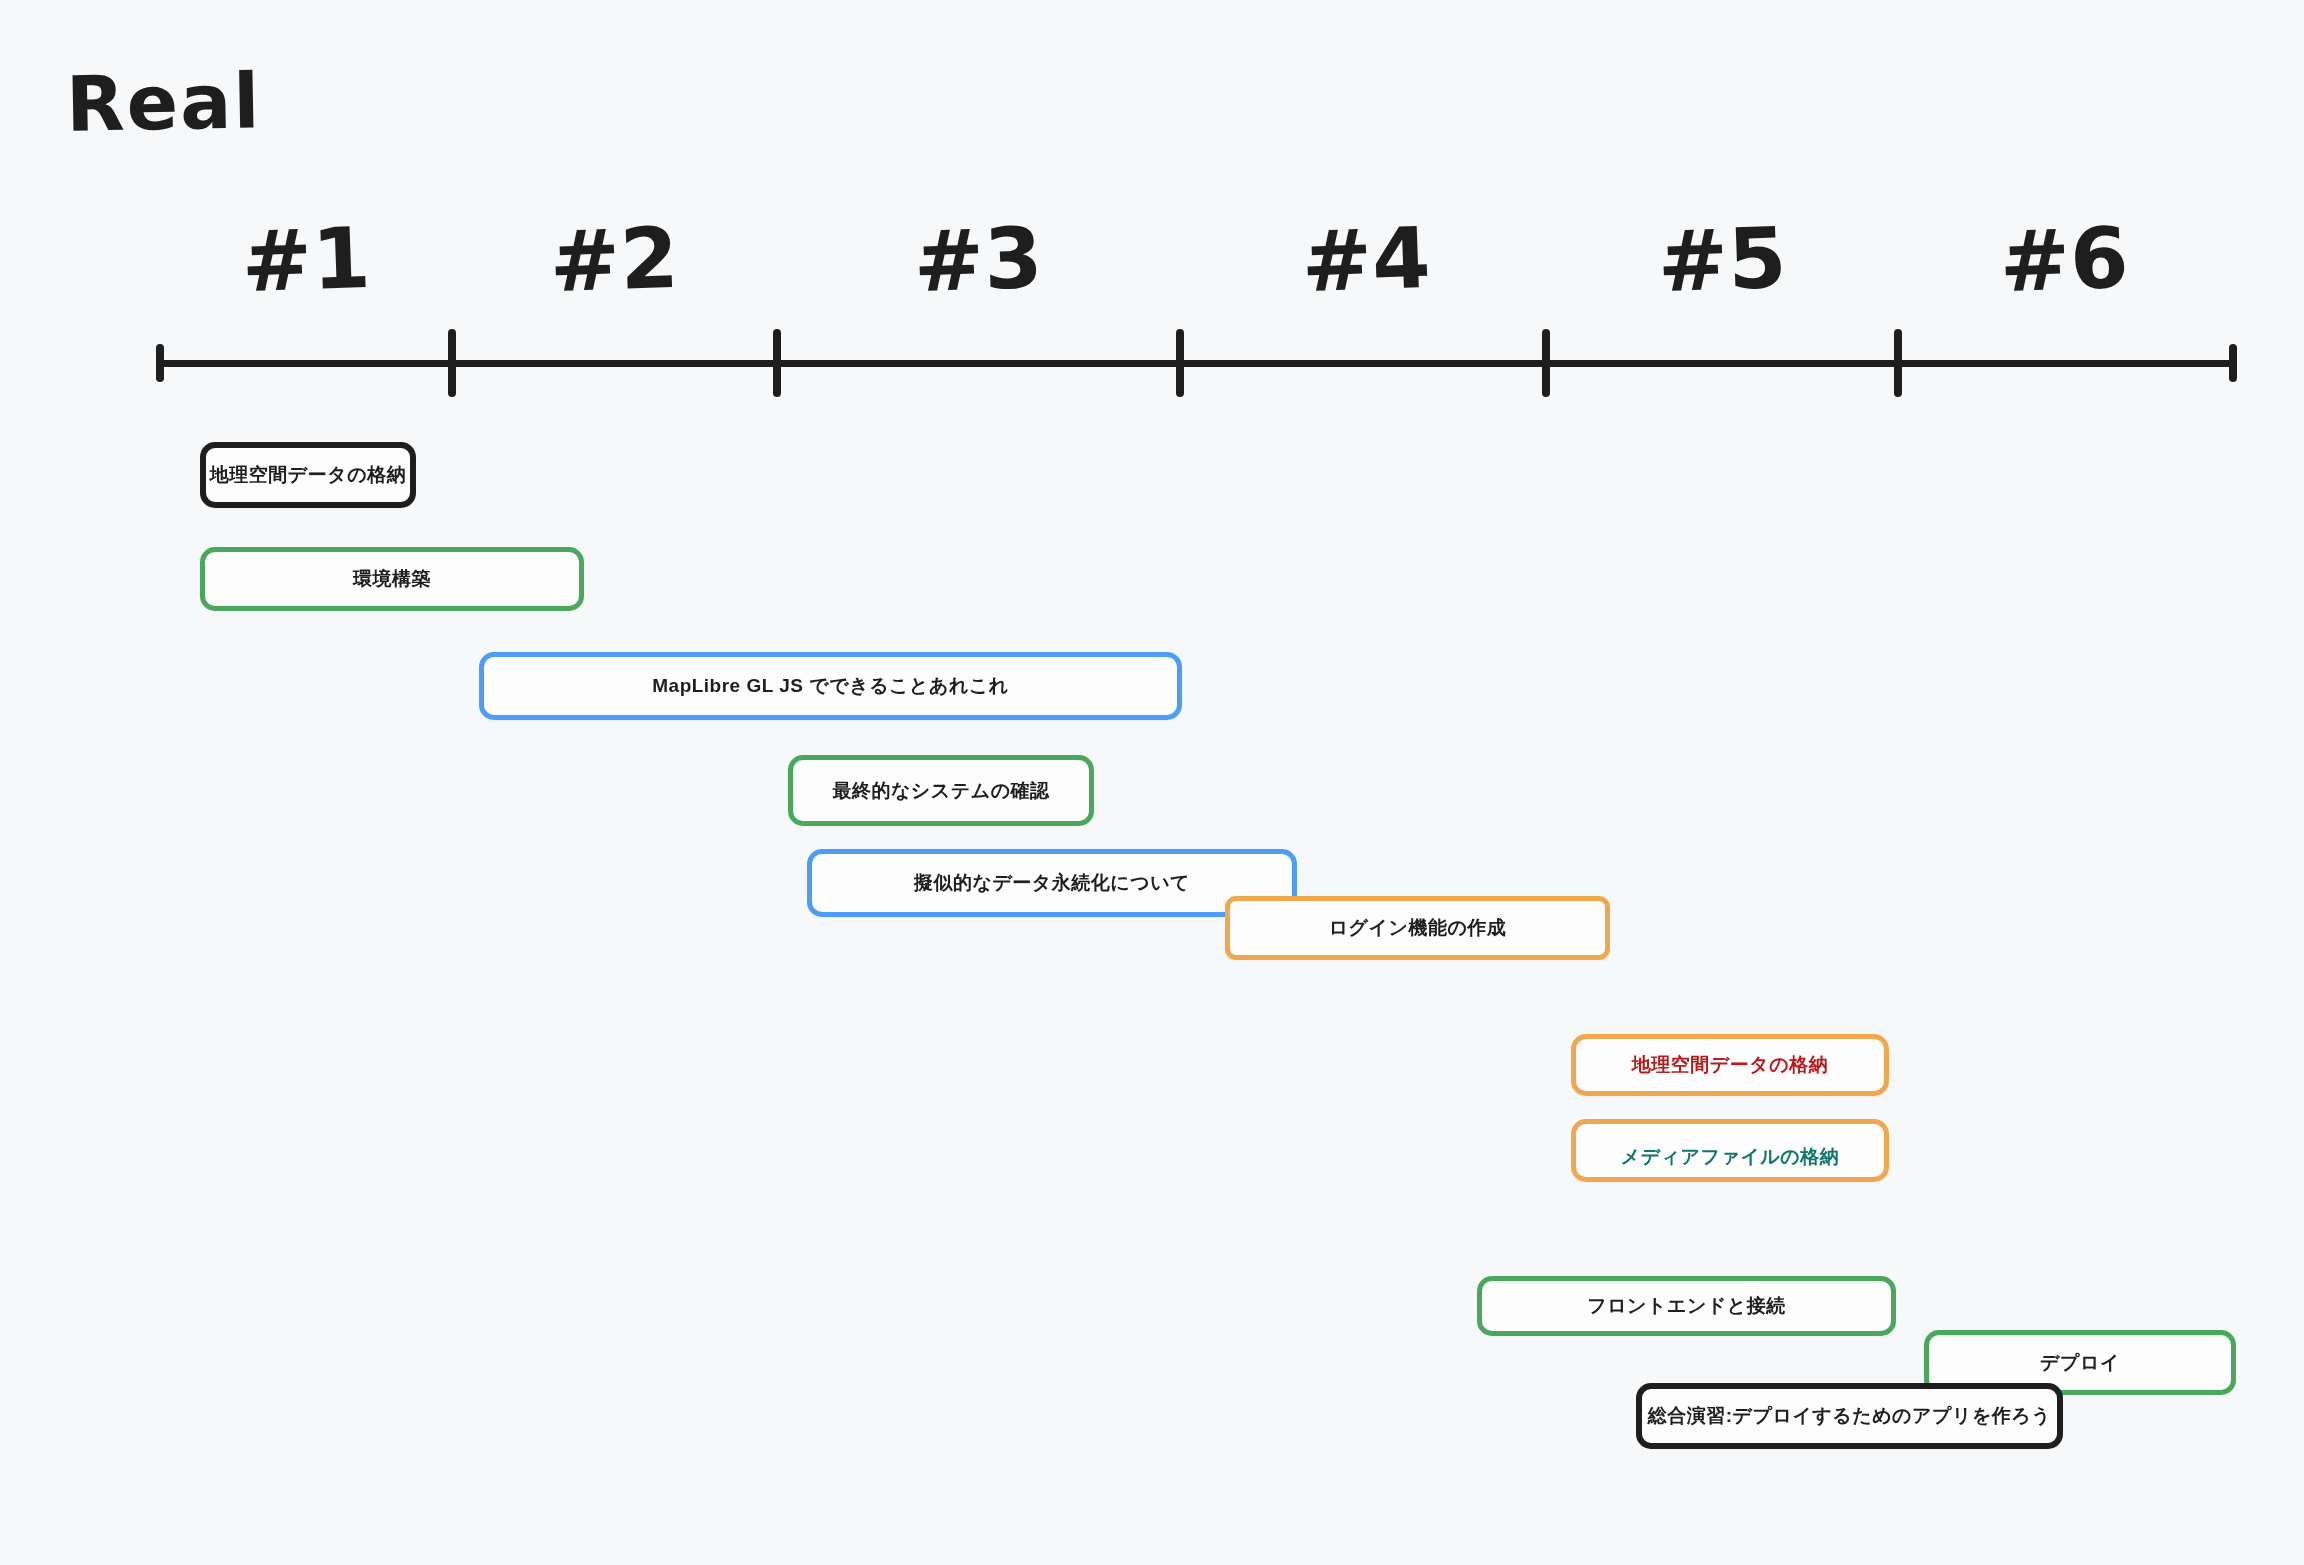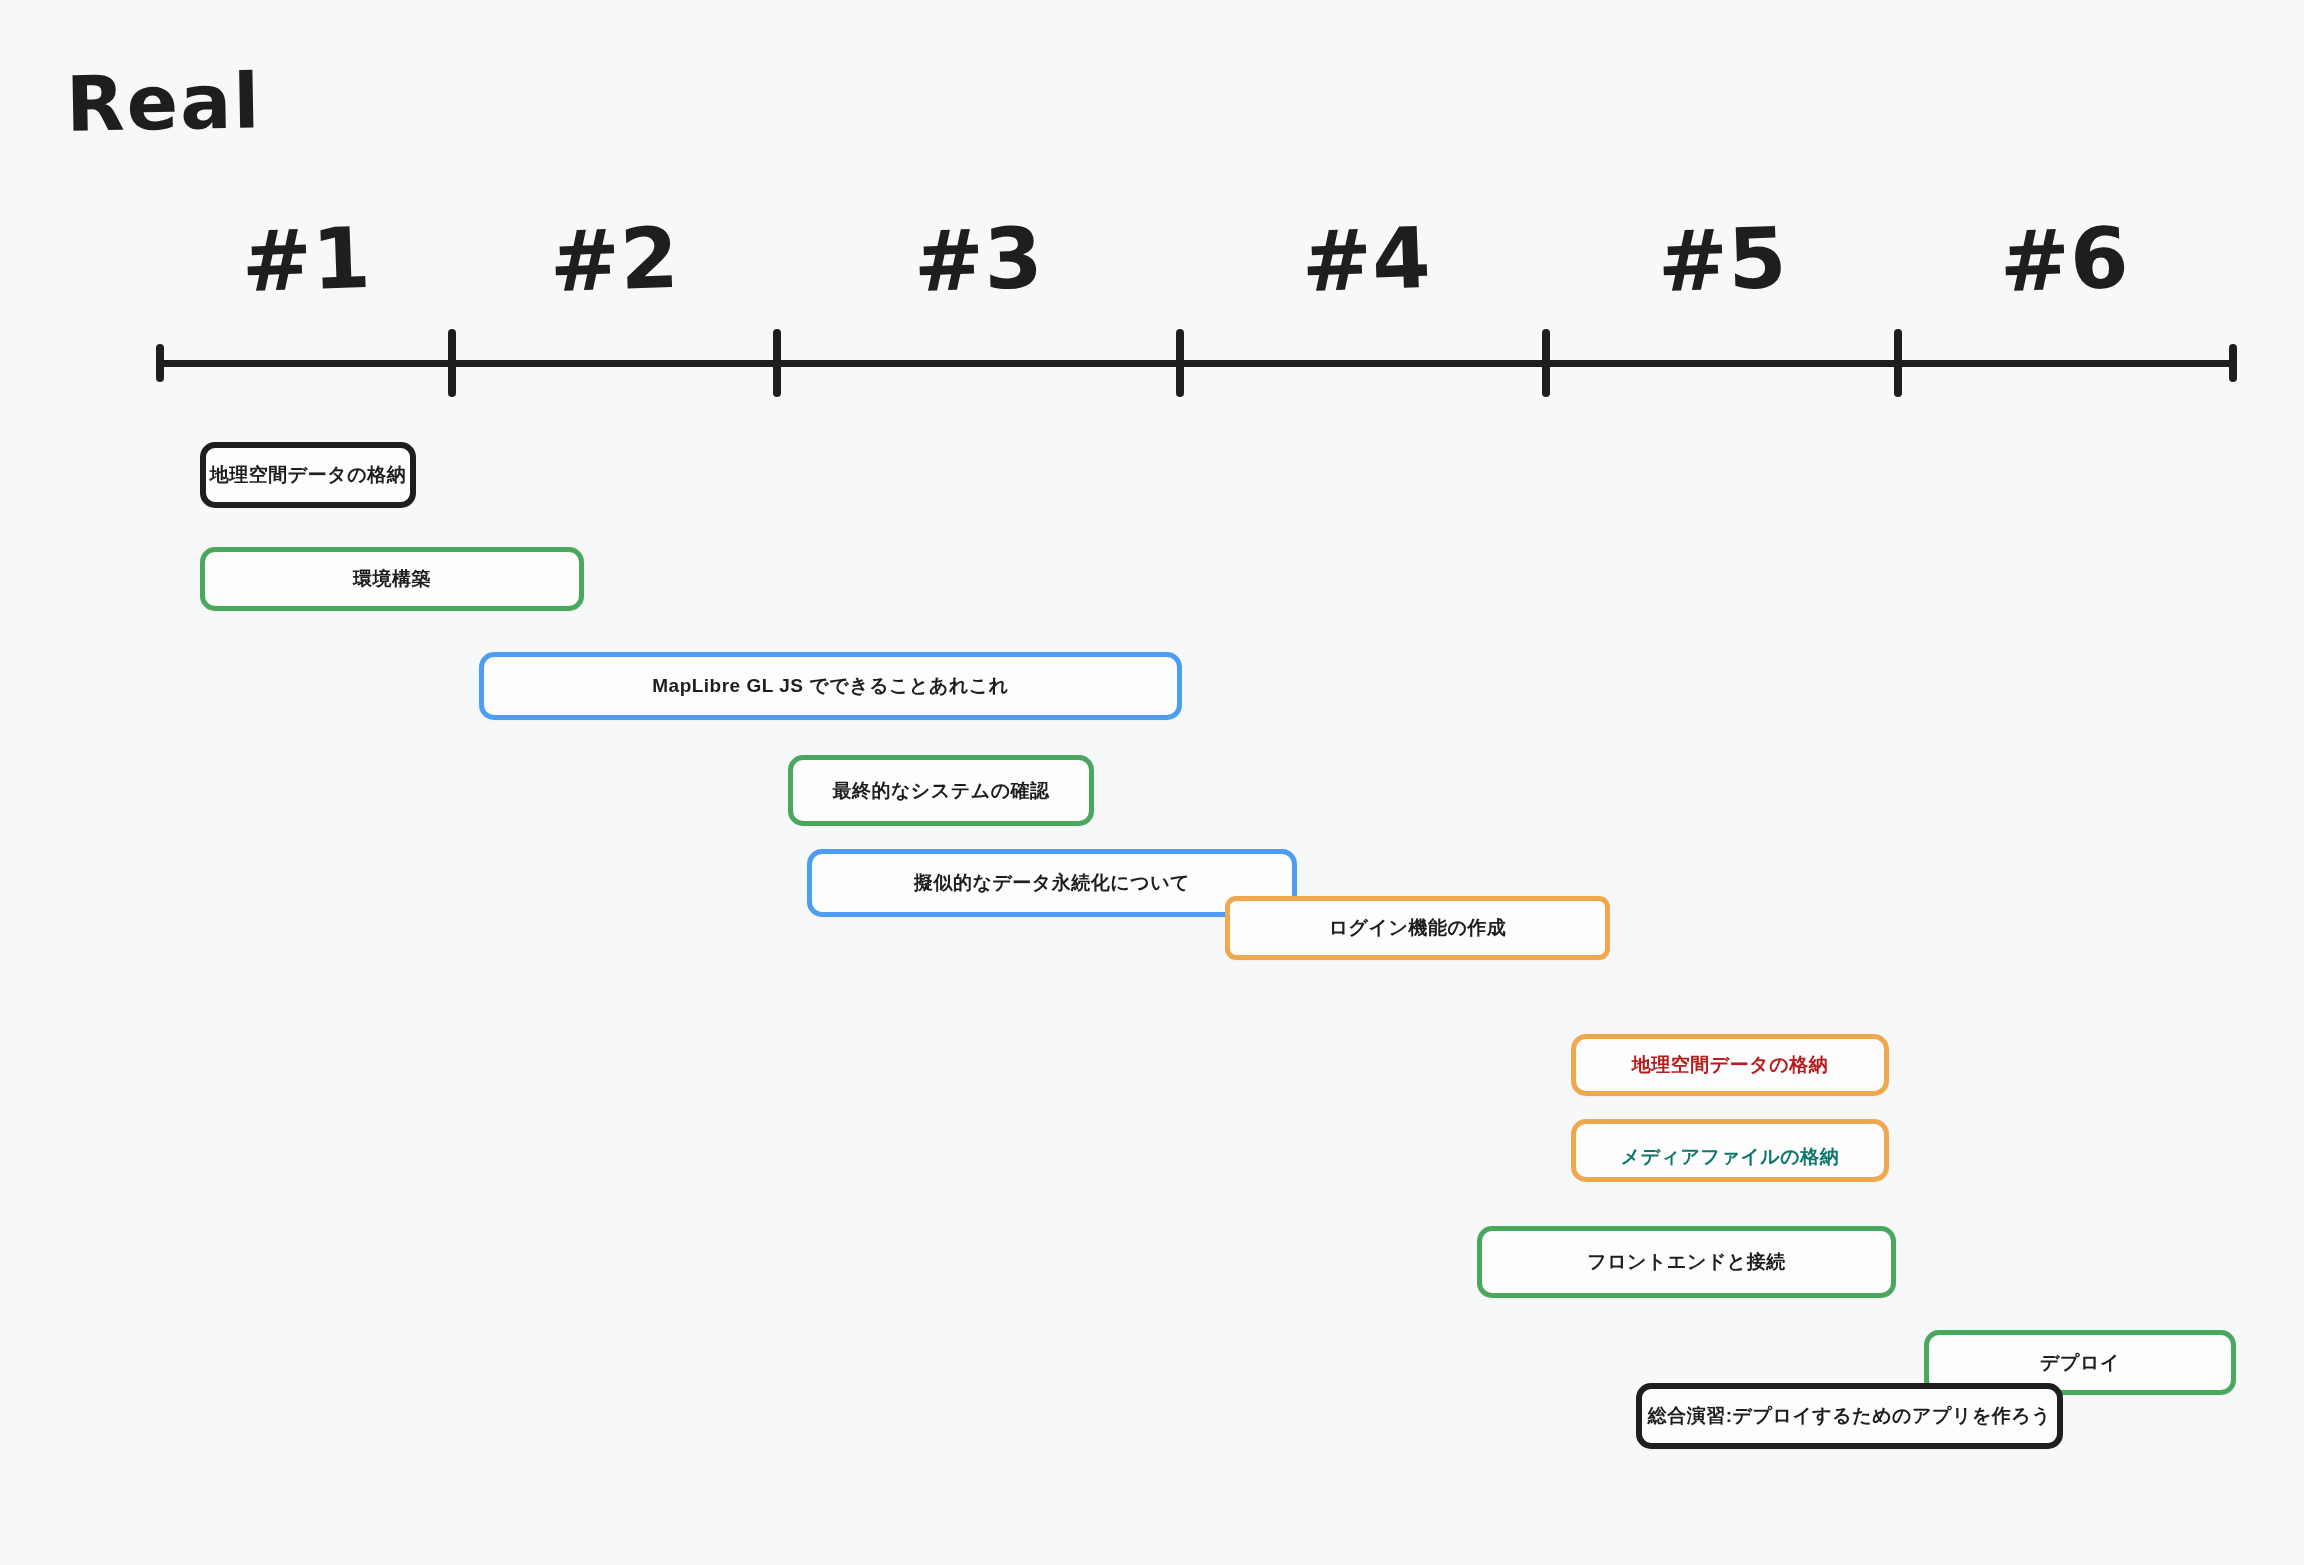--- a/index.html
+++ b/index.html
@@ -116,21 +116,21 @@
       </div>
       <div class="task orange" style="left: 1225px; top: 896px; width: 385px; height: 64px; border-color: rgb(240, 168, 78); border-radius: 11px;">
         <span class="task-label" style="color: rgb(30, 30, 30);">ログイン機能の作成</span>
       </div>
       <div class="task orange" style="left: 1571px; top: 1034px; width: 318px; height: 62px; border-color: rgb(240, 168, 78);">
         <span class="task-label" style="color: #b91c1c; text-align: center;">地理空間データの格納</span>
       </div>
       <div class="task orange" style="left: 1571px; top: 1119px; width: 318px; height: 63px; border-color: rgb(240, 168, 78);">
         <span class="task-label" style="color: #0f766e; margin-top: 12px;">メディアファイルの格納</span>
       </div>
-      <div class="task green" style="left: 1477px; top: 1226px; width: 419px; height: 72px; border-color: rgb(74, 168, 92); text-align: right;">
+      <div class="task green" style="left: 1477px; top: 1276px; width: 419px; height: 60px; border-color: rgb(74, 168, 92); text-align: right;">
         <span class="task-label" style="color: rgb(30, 30, 30);">フロントエンドと接続</span>
       </div>
       <div class="task green" style="left: 1924px; top: 1330px; width: 312px; height: 65px; border-color: rgb(74, 168, 92);">
         <span class="task-label" style="color: rgb(30, 30, 30);">デプロイ</span>
       </div>
       <div class="task black" style="left: 1636px; top: 1383px; width: 427px; height: 66px; border-color: rgb(30, 30, 30);">
         <span class="task-label" style="color: rgb(30, 30, 30);">総合演習:デプロイするためのアプリを作ろう</span>
       </div>
     </div>
 </div>

